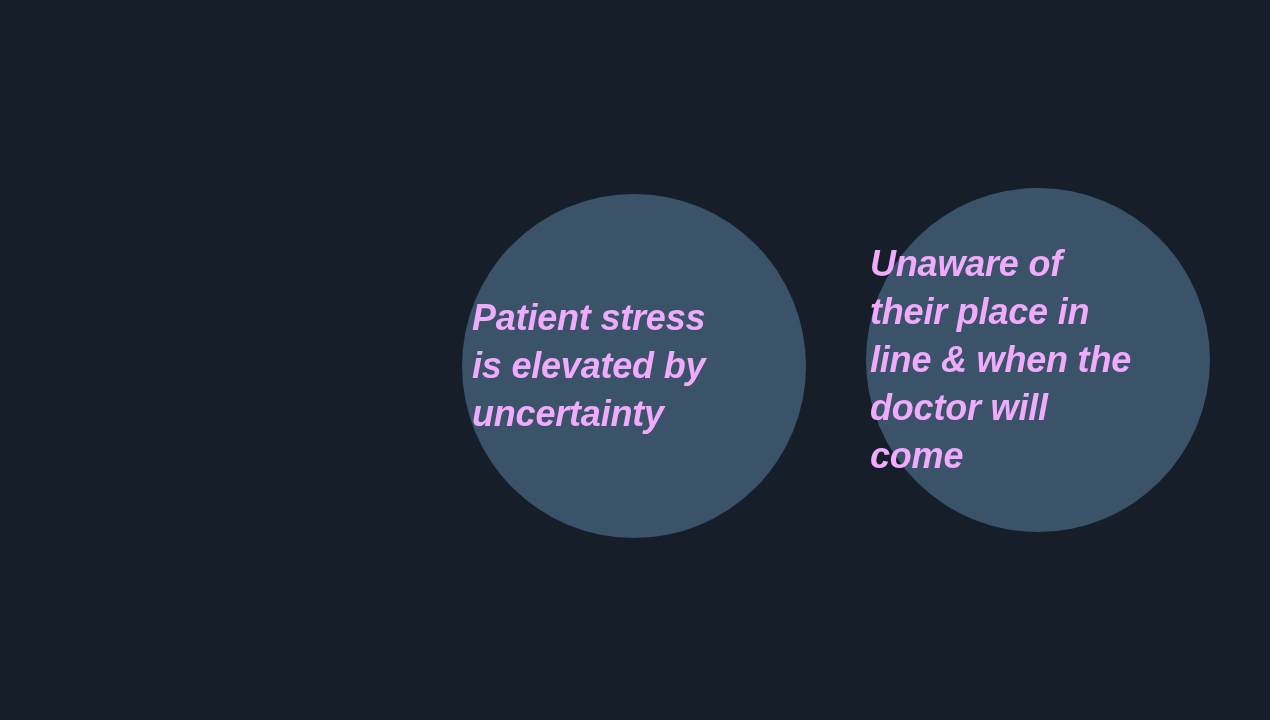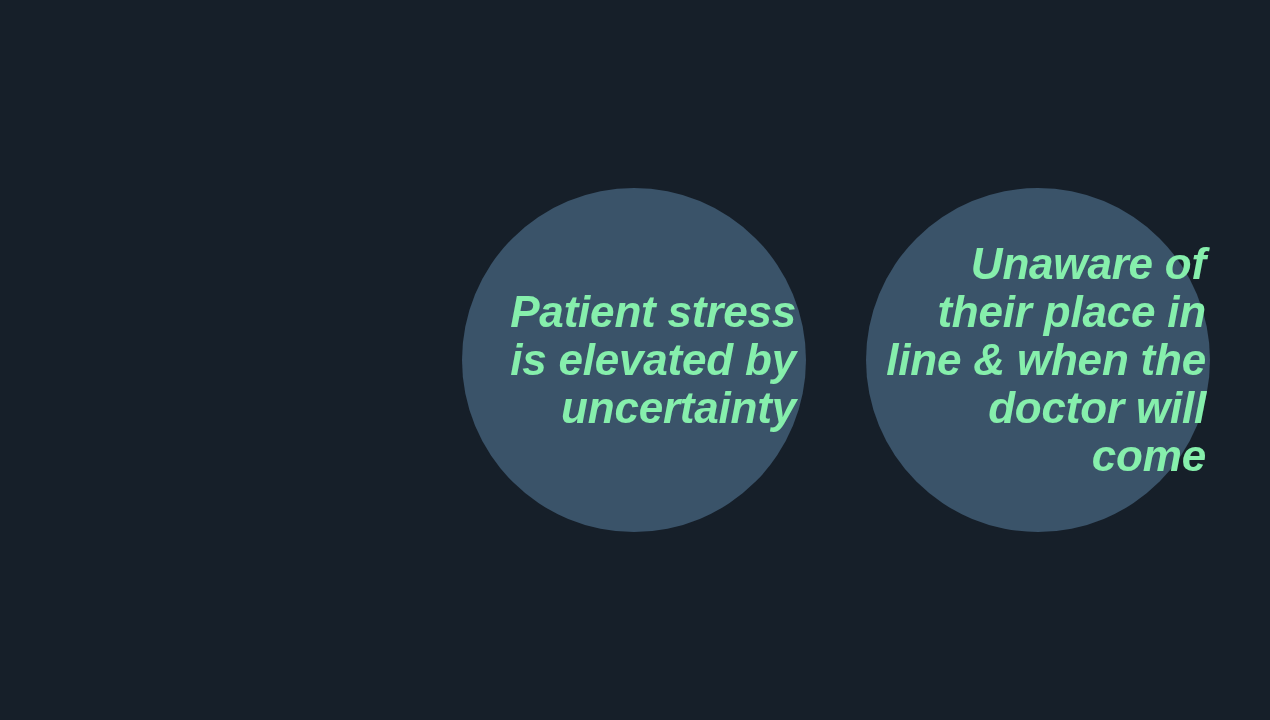--- a/index.html
+++ b/index.html
@@ -23,44 +23,44 @@
     border-radius: 50%;
     background: #3a5369;
     display: flex;
     align-items: center;
     justify-content: center;
     box-sizing: border-box;
   }
   .circle-label {
     display: block;
     width: 100%;
-    text-align: right;
-    color: #86efac;
+    text-align: left;
+    color: #f0abfc;
     font-family: "Liberation Sans", sans-serif;
     font-weight: bold;
     font-style: italic;
-    font-size: 44px;
+    font-size: 36px;
     line-height: 48px;
     letter-spacing: -0.2px;
     white-space: pre-line;
     padding: 0 6px;
     box-sizing: border-box;
   }
   
   #circle-1 {
     left: 57px;
     top: 186px;
     width: 346px;
     height: 346px;
   }
   #circle-1 .circle-label { padding: 0 22px; }
   
   #circle-2 {
     left: 462px;
-    top: 188px;
+    top: 194px;
     width: 344px;
     height: 344px;
   }
   #circle-2 .circle-label { padding: 0 10px; }
   
   #circle-3 {
     left: 866px;
     top: 188px;
     width: 344px;
     height: 344px;

